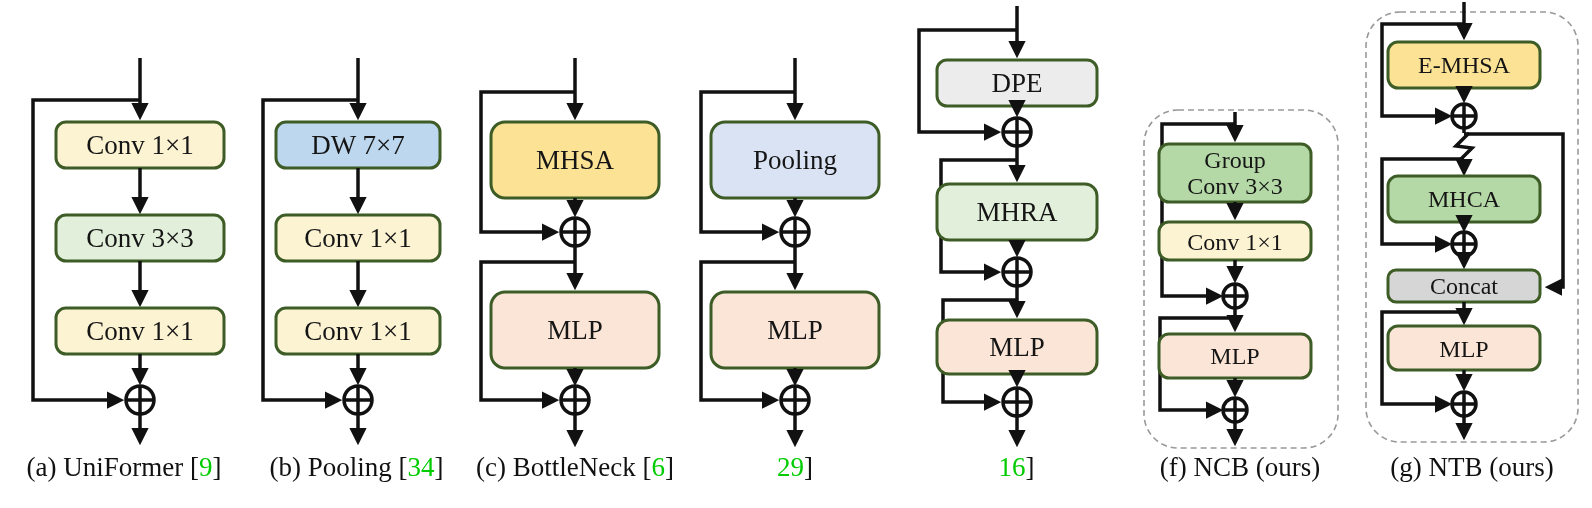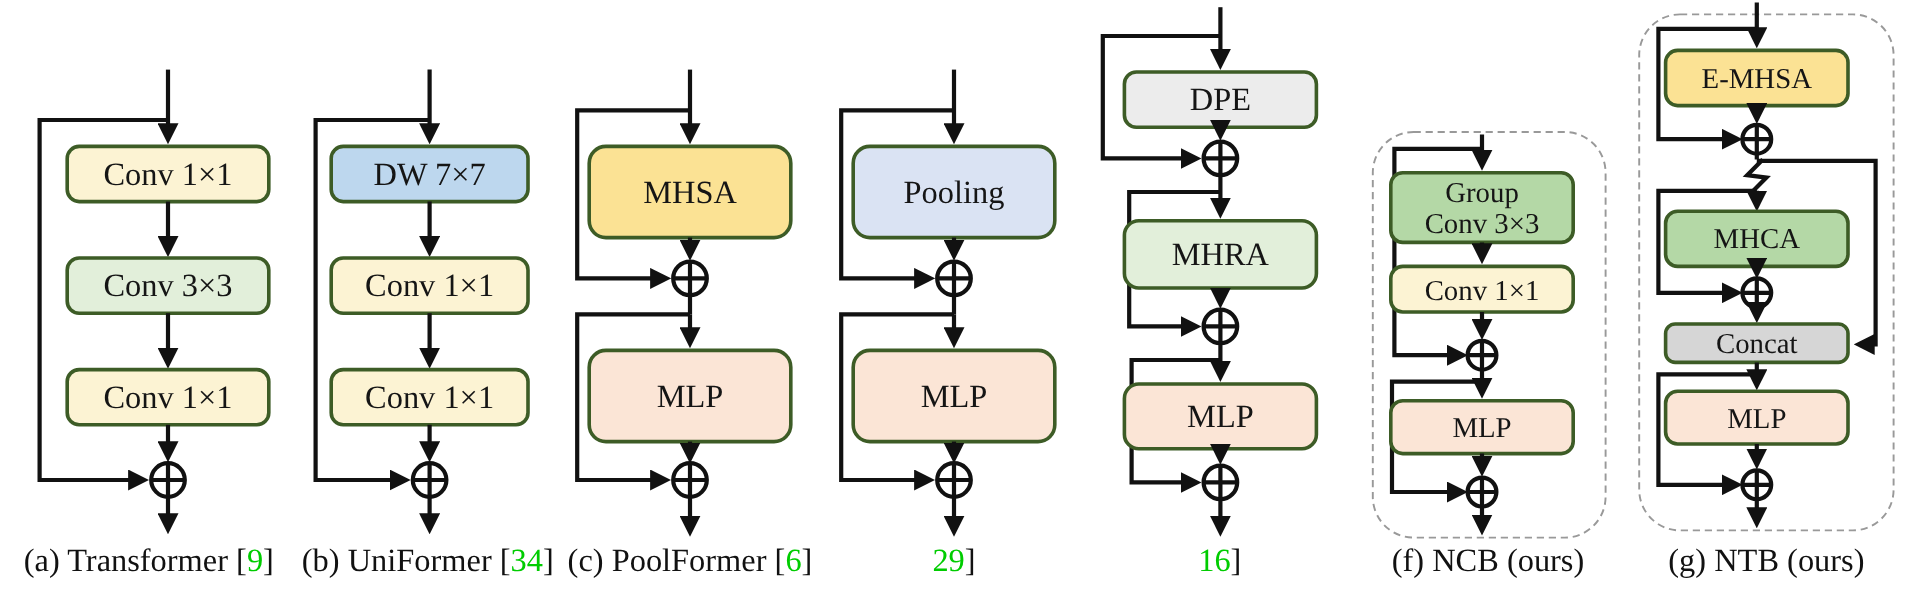--- a/index.html
+++ b/index.html
@@ -63,21 +63,21 @@
       <path class="ln" d="M140,261 V302" marker-end="url(#arr)"></path>
       <rect class="blk f-cream" x="56" y="308" width="168" height="46" rx="10"></rect>
       <text class="t27" x="140" y="340">Conv 1×1</text>
       <path class="ln" d="M140,354 V380" marker-end="url(#arr)"></path>
       <g>
         <circle class="opc" cx="140" cy="400" r="14"></circle>
         <path class="ln" d="M126,400 H154 M140,386 V414"></path>
       </g>
       <path class="ln" d="M140,414 V440" marker-end="url(#arr)"></path>
     </svg>
-    <div class="caption"><span>(a) Transformer [</span><span class="cite">9</span><span>]</span></div>
+    <div class="caption"><span>(a) UniFormer [</span><span class="cite">9</span><span>]</span></div>
   </div>
 
   <div class="panel" style="width:217px">
     <svg width="217" height="450">
       <path class="ln" d="M110,58 V115" marker-end="url(#arr)"></path>
       <path class="ln" d="M110,100 H15 V400 H89" marker-end="url(#arr)"></path>
       <rect class="blk f-blue" x="28" y="122" width="164" height="46" rx="10"></rect>
       <text class="t27" x="110" y="154">DW 7×7</text>
       <path class="ln" d="M110,168 V209" marker-end="url(#arr)"></path>
       <rect class="blk f-cream" x="28" y="215" width="164" height="46" rx="10"></rect>
@@ -85,21 +85,21 @@
       <path class="ln" d="M110,261 V302" marker-end="url(#arr)"></path>
       <rect class="blk f-cream" x="28" y="308" width="164" height="46" rx="10"></rect>
       <text class="t27" x="110" y="340">Conv 1×1</text>
       <path class="ln" d="M110,354 V380" marker-end="url(#arr)"></path>
       <g>
         <circle class="opc" cx="110" cy="400" r="14"></circle>
         <path class="ln" d="M96,400 H124 M110,386 V414"></path>
       </g>
       <path class="ln" d="M110,414 V440" marker-end="url(#arr)"></path>
     </svg>
-    <div class="caption"><span>(b) UniFormer [</span><span class="cite">34</span><span>]</span></div>
+    <div class="caption"><span>(b) Pooling [</span><span class="cite">34</span><span>]</span></div>
   </div>
 
   <div class="panel" style="width:220px">
     <svg width="220" height="450">
       <path class="ln" d="M110,58 V115" marker-end="url(#arr)"></path>
       <path class="ln" d="M110,92 H16 V232 H89" marker-end="url(#arr)"></path>
       <rect class="blk f-gold" x="26" y="122" width="168" height="76" rx="14"></rect>
       <text class="t27" x="110" y="169">MHSA</text>
       <path class="ln" d="M110,198 V212" marker-end="url(#arr)"></path>
       <g>
@@ -111,21 +111,21 @@
       <path class="ln" d="M110,262 V285" marker-end="url(#arr)"></path>
       <rect class="blk f-salmon" x="26" y="292" width="168" height="76" rx="14"></rect>
       <text class="t27" x="110" y="339">MLP</text>
       <path class="ln" d="M110,368 V381" marker-end="url(#arr)"></path>
       <g>
         <circle class="opc" cx="110" cy="400" r="14"></circle>
         <path class="ln" d="M96,400 H124 M110,386 V414"></path>
       </g>
       <path class="ln" d="M110,414 V442" marker-end="url(#arr)"></path>
     </svg>
-    <div class="caption"><span>(c) PoolFormer [</span><span class="cite">6</span><span>]</span></div>
+    <div class="caption"><span>(c) BottleNeck [</span><span class="cite">6</span><span>]</span></div>
   </div>
 
   <div class="panel" style="width:220px">
     <svg width="220" height="450">
       <path class="ln" d="M110,58 V115" marker-end="url(#arr)"></path>
       <path class="ln" d="M110,92 H16 V232 H89" marker-end="url(#arr)"></path>
       <rect class="blk f-lavender" x="26" y="122" width="168" height="76" rx="14"></rect>
       <text class="t27" x="110" y="169">Pooling</text>
       <path class="ln" d="M110,198 V212" marker-end="url(#arr)"></path>
       <g>

